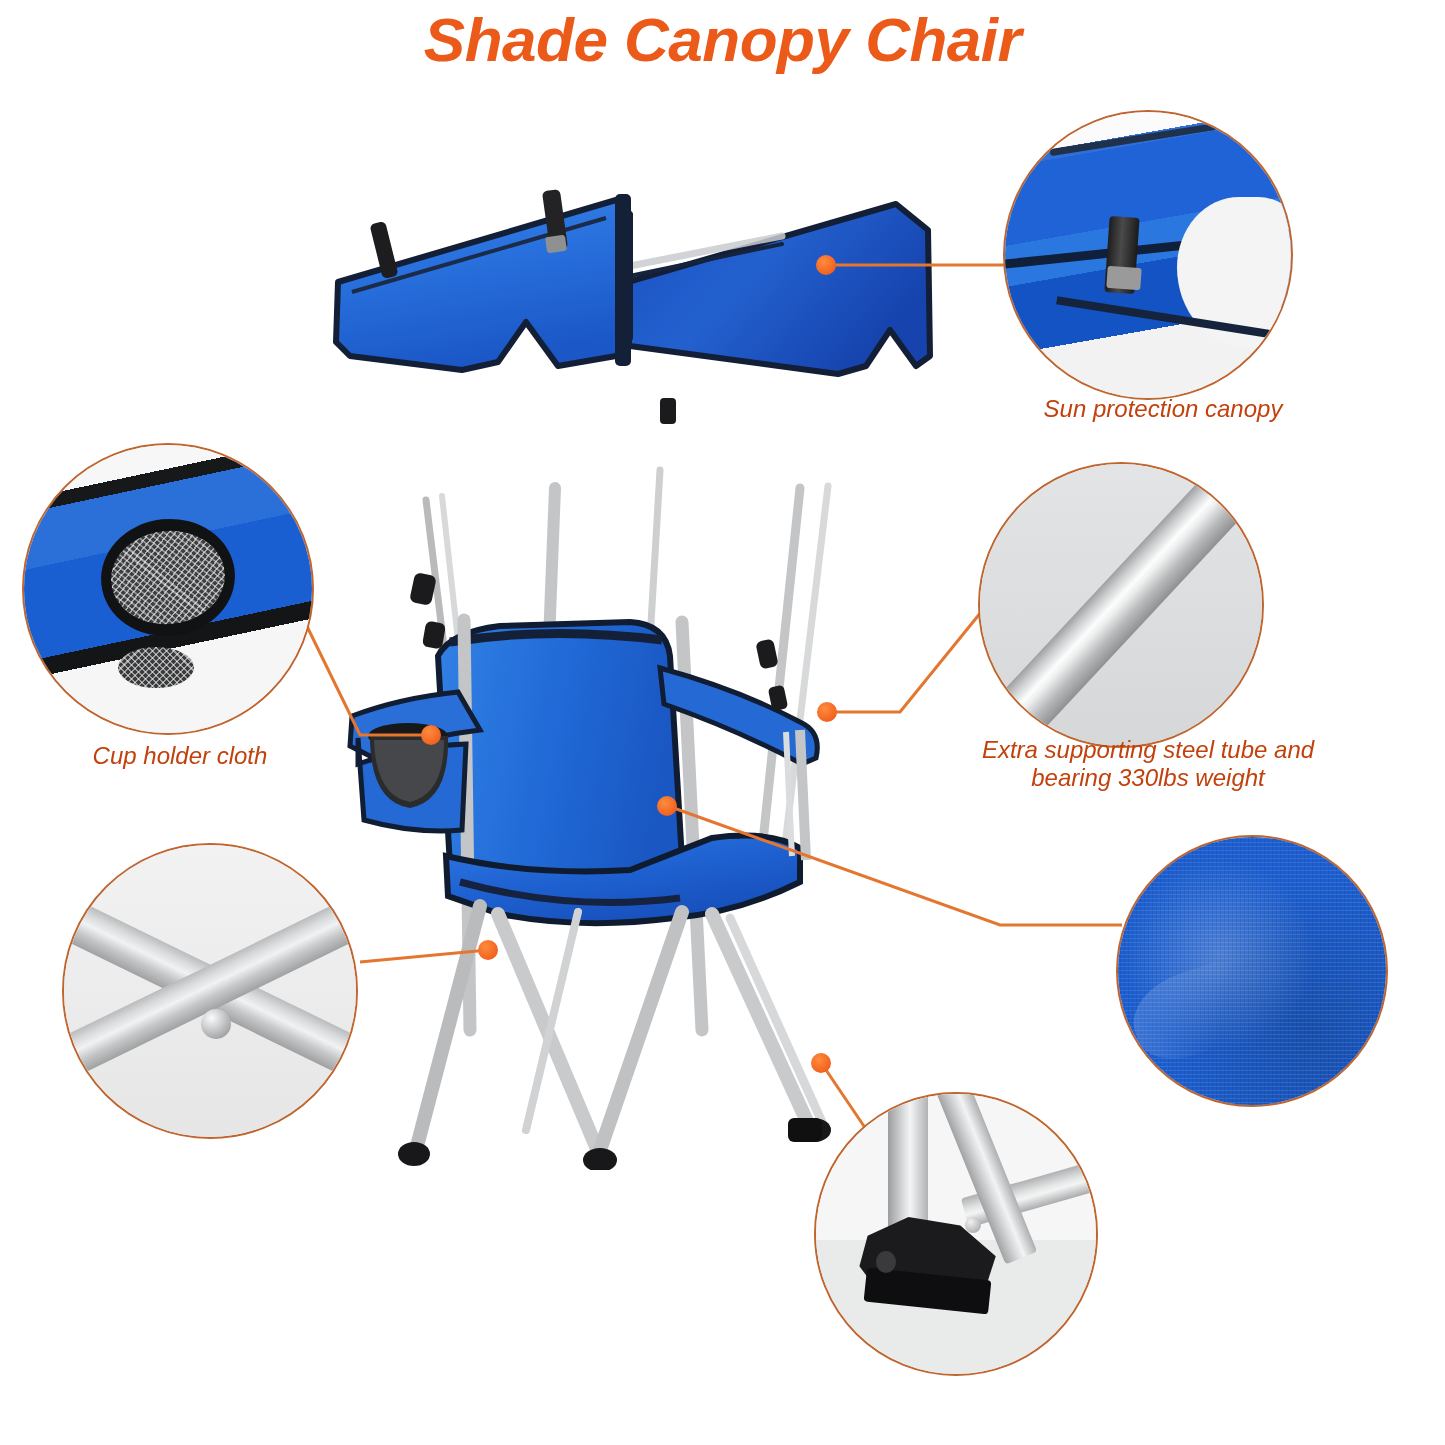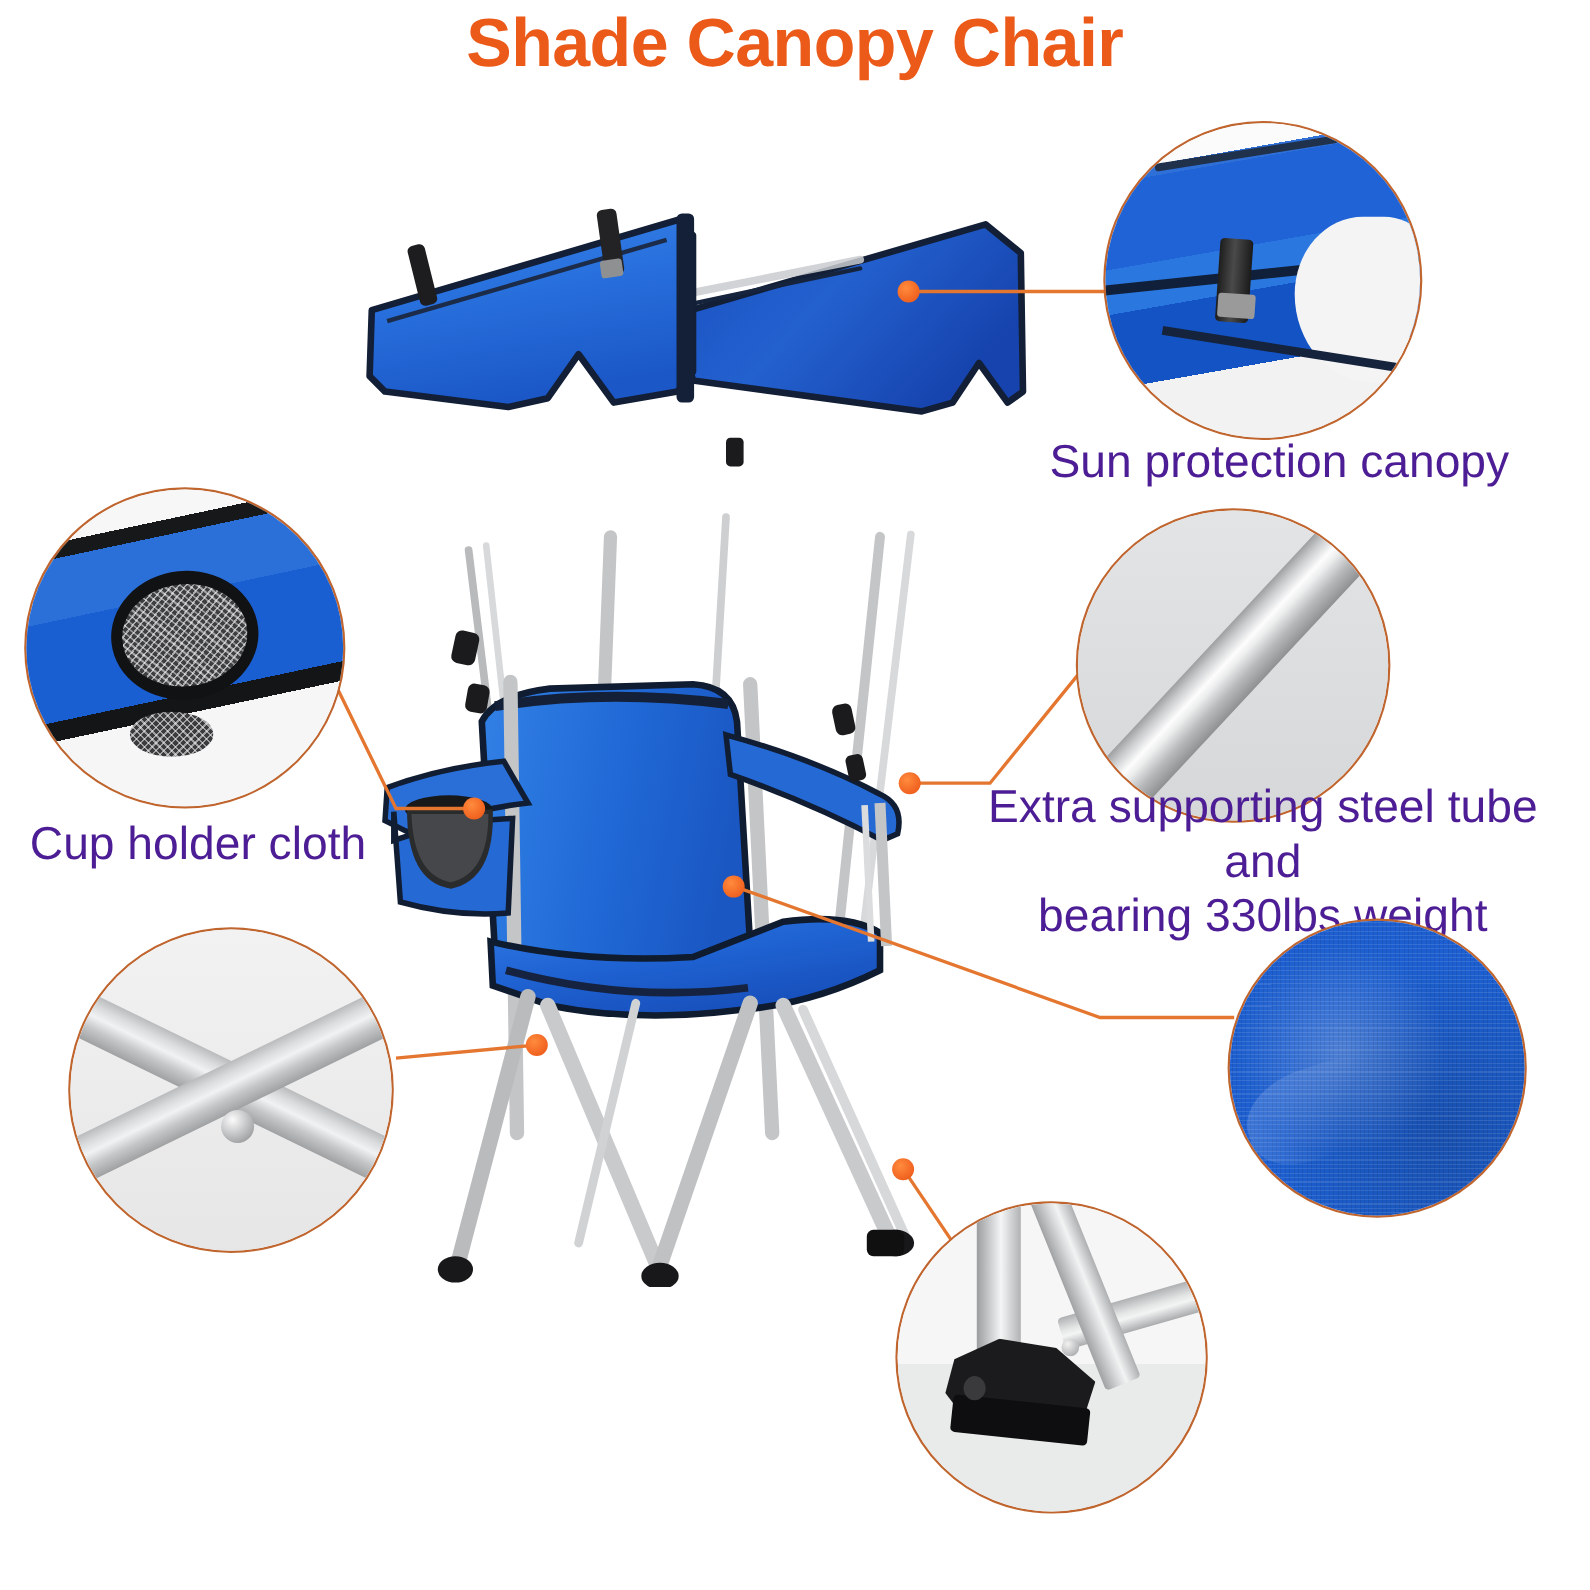--- a/index.html
+++ b/index.html
@@ -1,33 +1,33 @@
 <!DOCTYPE html>
 <html><head>
 <meta charset="utf-8">
 <style>
   html,body{margin:0;padding:0;}
   body{
     width:1445px;height:1445px;background:#ffffff;
     font-family:"Liberation Sans", sans-serif;
     overflow:hidden;position:relative;
   }
-  #stage{position:absolute;inset:0;width:1445px;height:1445px;}
+  #stage{position:absolute;inset:0;width:1445px;height:1445px;font-style:italic;}
 
   
   .title{
     position:absolute;left:0;top:6px;width:1445px;text-align:center;
     font-size:62px;font-weight:bold;color:#eb5a19;
     letter-spacing:-0.5px;line-height:1.1;
   }
 
   
   .caption{
-    position:absolute;text-align:center;color:#4c1d95;
-    font-size:42px;line-height:1.18;white-space:pre-line;
+    position:absolute;text-align:center;color:#c2410c;
+    font-size:24px;line-height:1.18;white-space:pre-line;
   }
 
   
   .circle{
     position:absolute;border-radius:50%;overflow:hidden;
     border:2px solid #c0652e;box-sizing:border-box;
     background:#f4f4f4;
   }
   .circle .inner{position:absolute;inset:-2px;}
 
@@ -340,21 +340,21 @@
       <div class="mesh2"></div>
     </div>
   </div>
   <div class="caption" style="left:0px;top:742px;width:360px;">Cup holder cloth</div>
 
   <div class="circle c-steel" style="left:978px;top:462px;width:286px;height:286px;">
     <div class="inner">
       <div class="tube"></div>
     </div>
   </div>
-  <div class="caption" style="left:868px;top:708px;width:560px;">Extra supporting steel tube and
+  <div class="caption" style="left:868px;top:736px;width:560px;">Extra supporting steel tube and
 bearing 330lbs weight</div>
 
   <div class="circle c-xtube" style="left:62px;top:843px;width:296px;height:296px;">
     <div class="inner">
       <div class="tubeA"></div>
       <div class="tubeB"></div>
       <div class="rivet"></div>
     </div>
   </div>
 

